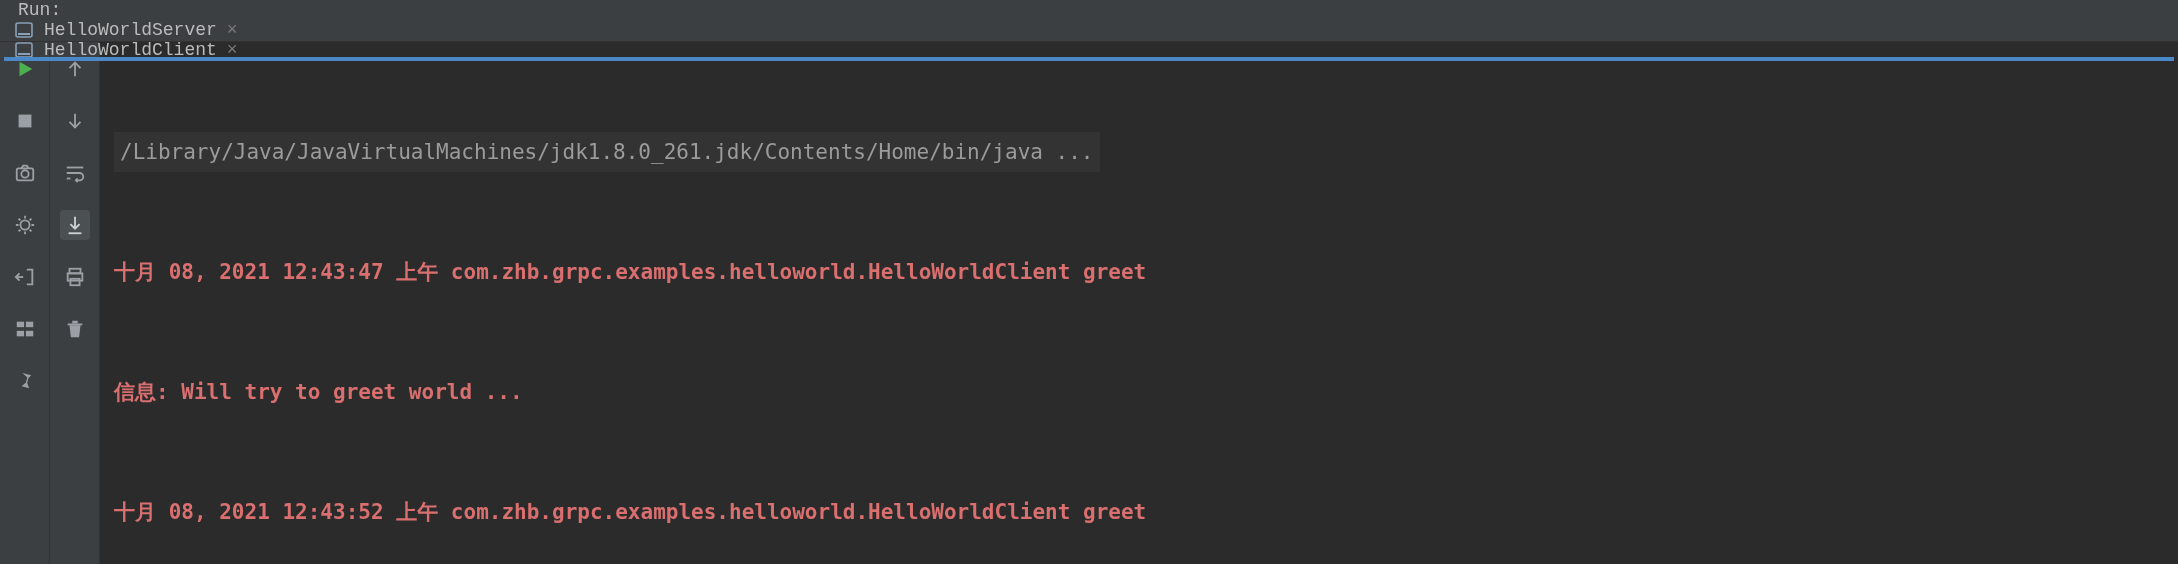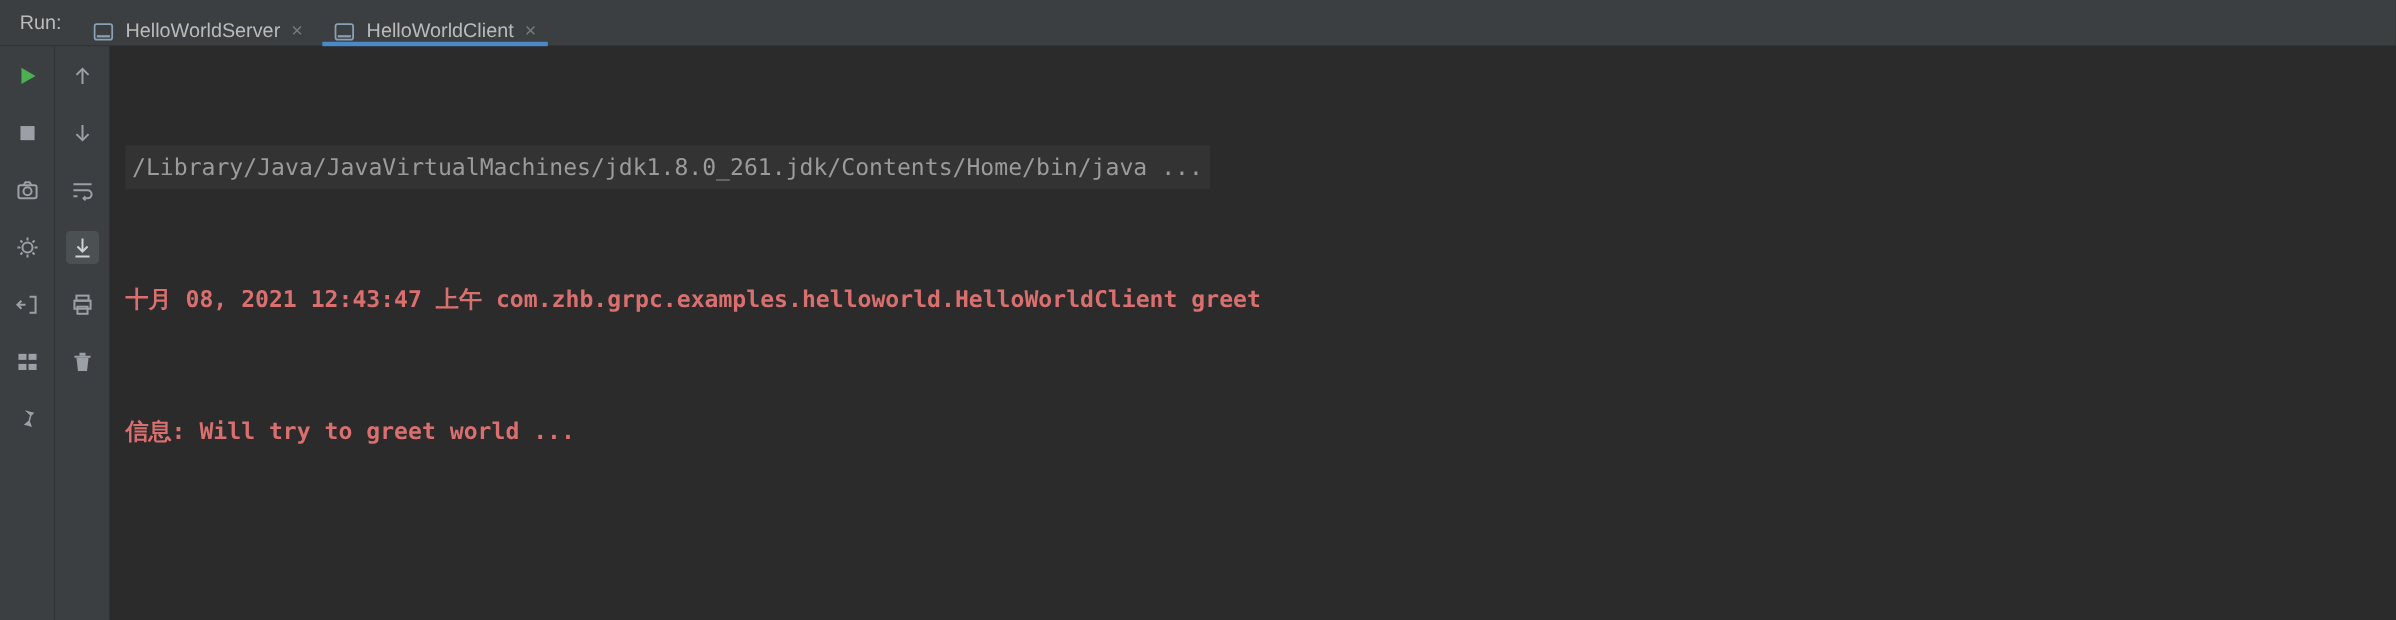--- a/index.html
+++ b/index.html
@@ -12,38 +12,38 @@
     overflow: hidden;
     display: flex;
     flex-direction: column;
   }
   .tabbar {
     height: 42px;
     background: #3c3f41;
     border-bottom: 1px solid #323232;
     display: flex;
     align-items: stretch;
-    font-family: Liberation Sans, sans-serif;
+    font-family: Liberation Mono, monospace;
     font-size: 18px;
+    flex-direction: column;
   }
   .run-label {
     padding: 0 14px 0 18px;
     display: flex;
     align-items: center;
     color: #bbbbbb;
   }
   .tab {
     display: flex;
     align-items: center;
     gap: 10px;
     padding: 0 14px;
     color: #bbbbbb;
     cursor: pointer;
     position: relative;
-    margin-top: 16px;
   }
   .tab.active::after {
     content: "";
     position: absolute;
     left: 4px; right: 4px; bottom: -1px;
     height: 4px;
     background: #4a88c7;
   }
   .tab-icon {
     width: 20px; height: 20px;
@@ -222,17 +222,18 @@
           <path d="M6 8h12l-1.5 13h-9z"></path>
           <path d="M9 3h6v3H9z"></path>
         </svg>
     </div>
   </div>
 
   <div class="console">
     <div><span class="cmd-line">/Library/Java/JavaVirtualMachines/jdk1.8.0_261.jdk/Contents/Home/bin/java ...</span></div>
     <div class="log-line">十月 08, 2021 12:43:47 上午 com.zhb.grpc.examples.helloworld.HelloWorldClient greet</div>
     <div class="log-line">信息: Will try to greet world ...</div>
+    <div class="log-line">十月 08, 2021 12:43:52 上午 com.zhb.grpc.examples.helloworld.HelloWorldClient greet</div>
     
     <div class="final-line"></div>
     
   </div>
 </div>
 
 </body></html>

